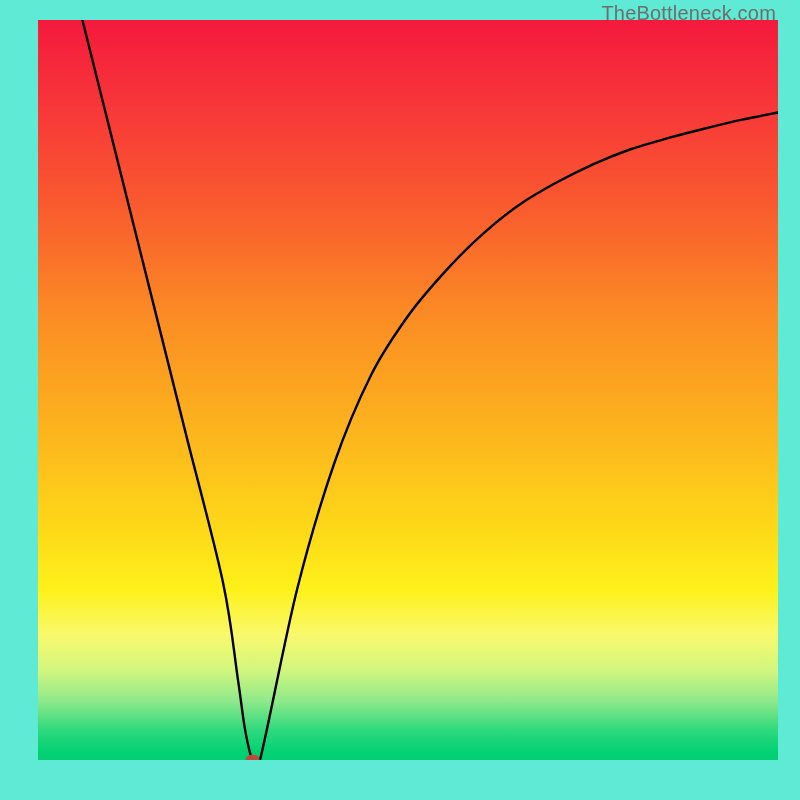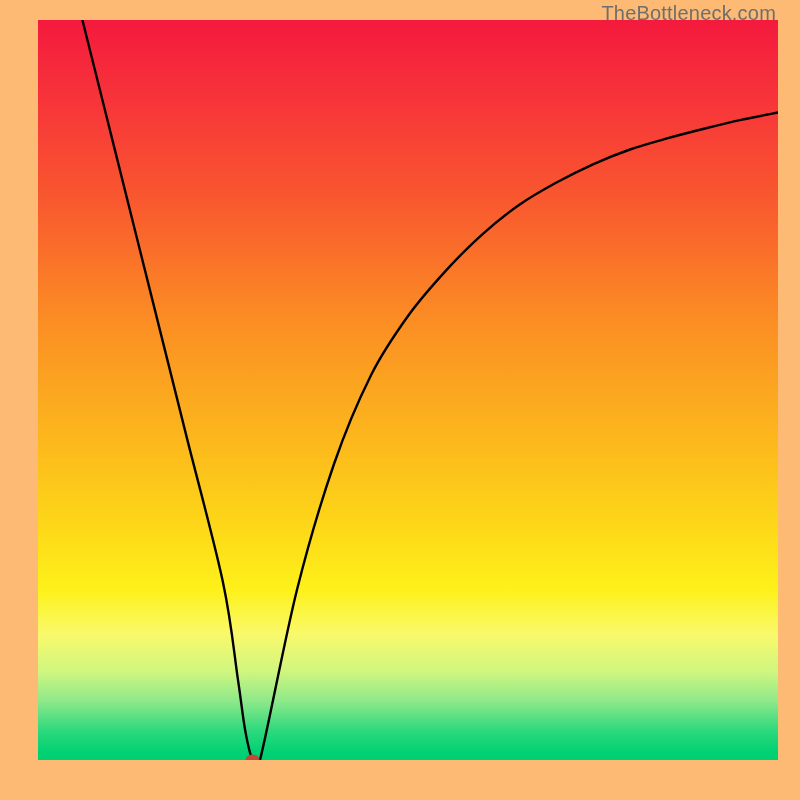--- a/index.html
+++ b/index.html
@@ -8,21 +8,21 @@
     width: 800px;
     height: 800px;
     background: #000;
     overflow: hidden;
     font-family: Arial, Helvetica, sans-serif;
   }
   .frame {
     position: relative;
     width: 800px;
     height: 800px;
-    background: #fdba74;
+    background: #5eead4;
   }
   .plot-area {
     position: absolute;
     left: 38px;
     top: 20px;
     width: 740px;
     height: 740px;
     
     background: linear-gradient(
       to bottom,

